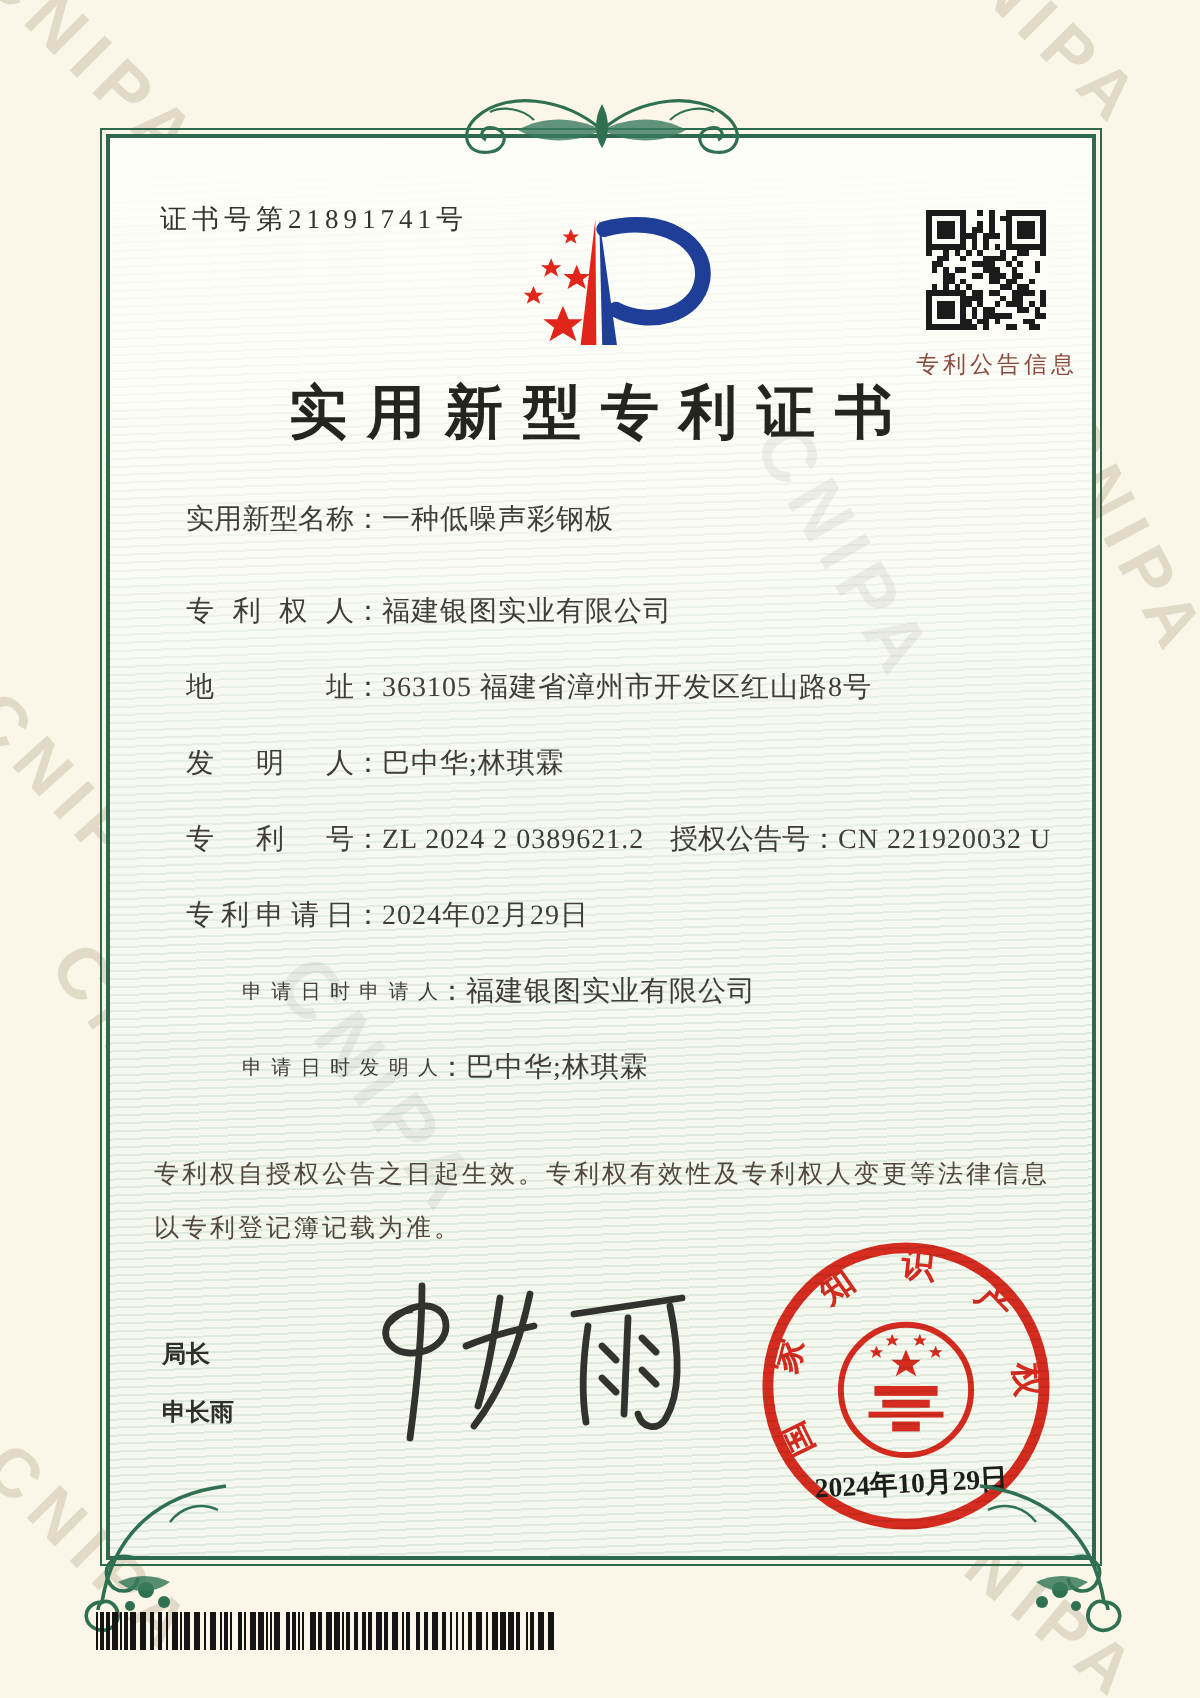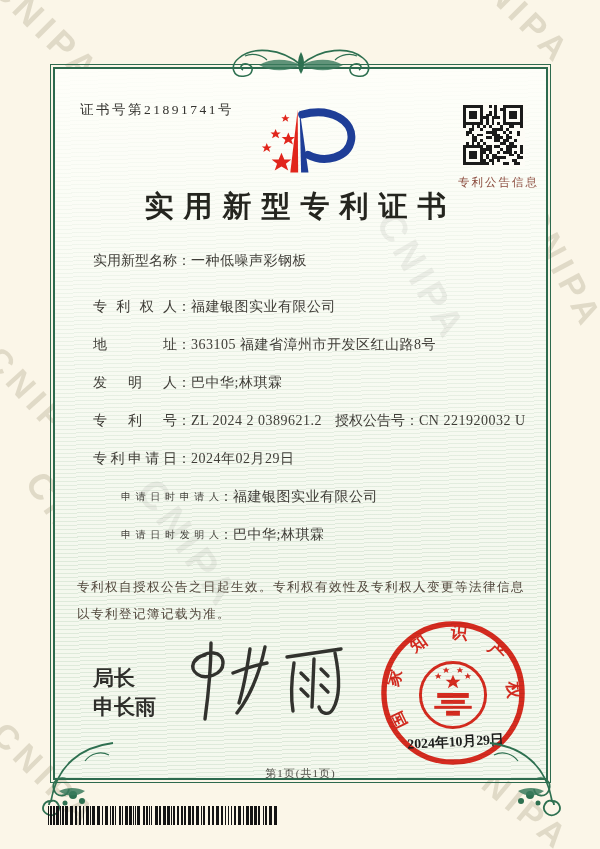--- a/index.html
+++ b/index.html
@@ -40,22 +40,22 @@
   .lbl { display:inline-block; width:84px; text-align:justify; text-align-last:justify; vertical-align:top; }
   .lbl.wide { width:98px; font-size:10px;margin-left:28px; }
   .colon { display:inline-block; width:14px; }
   .val { letter-spacing:0.5px; }
   .rcol { position:absolute; left:242px; top:0; white-space:nowrap; }
 
   .statement { position:absolute; left:22px; top:505px; width:460px;
                font-size:12.5px; line-height:27px; letter-spacing:1.5px; color:#51473c; }
   .statement .l1 { text-indent:26px; }
 
-  .sig-labels { position:absolute; left:38px; top:594px; font-family:"Liberation Sans","DejaVu Sans",sans-serif;
-                font-size:21px; font-weight:700; color:#2f2f2b; line-height:29px; }
+  .sig-labels { position:absolute; left:26px; top:594px; font-family:"Liberation Sans","DejaVu Sans",sans-serif;
+                font-size:12px; font-weight:700; color:#2f2f2b; line-height:29px; }
   .sig-script { position:absolute; left:120px; top:566px; width:180px; height:92px; }
 
   .seal { position:absolute; left:324px; top:550px; width:148px; height:148px;
           mix-blend-mode:multiply; opacity:0.96; }
 
   .footer { position:absolute; left:0; top:697px; width:100%; text-align:center;
             font-size:11px; letter-spacing:1px; color:#4c4c44; }
 
   .orn-top { position:absolute; left:160px; top:-25px; width:180px; height:50px; }
   .orn-bl  { position:absolute; left:-14px; top:674px; width:78px; height:78px; }
@@ -322,21 +322,20 @@
             <use href="#st2" transform="translate(15,-19) scale(0.34)"></use>
             <rect x="-16" y="-2" width="32" height="5"></rect>
             <rect x="-12" y="5" width="24" height="4"></rect>
             <rect x="-19" y="11" width="38" height="3"></rect>
             <rect x="-7" y="16" width="14" height="5"></rect>
           </g>
           <text x="0" y="54" text-anchor="middle" font-size="14" font-weight="700" fill="#151515" transform="rotate(-3)" font-family="Liberation Serif, DejaVu Serif, serif">2024年10月29日</text>
         </svg>
       </div>
 
-      <div class="footer">第1页(共1页)</div>
     </div>
 
     <div class="orn-top">
       <svg viewBox="0 0 180 50" width="180" height="50" fill="none" stroke="#2e7050" stroke-width="1.6">
         <path d="M90,25 C70,8 42,6 28,18 C18,26 22,38 34,36 C42,35 44,26 36,24 C30,23 28,28 32,30"></path>
         <path d="M90,25 C110,8 138,6 152,18 C162,26 158,38 146,36 C138,35 136,26 144,24 C150,23 152,28 148,30"></path>
         <path d="M90,25 C76,18 60,18 48,25 C60,32 76,32 90,25 Z" fill="#3a7a5c" stroke="none" opacity="0.8"></path>
         <path d="M90,25 C104,18 120,18 132,25 C120,32 104,32 90,25 Z" fill="#3a7a5c" stroke="none" opacity="0.8"></path>
         <path d="M90,12 C86,19 86,28 90,34 C94,28 94,19 90,12 Z" fill="#2e7050" stroke="none"></path>
         <path d="M56,20 C50,14 40,13 34,16" stroke-width="1.1"></path>

